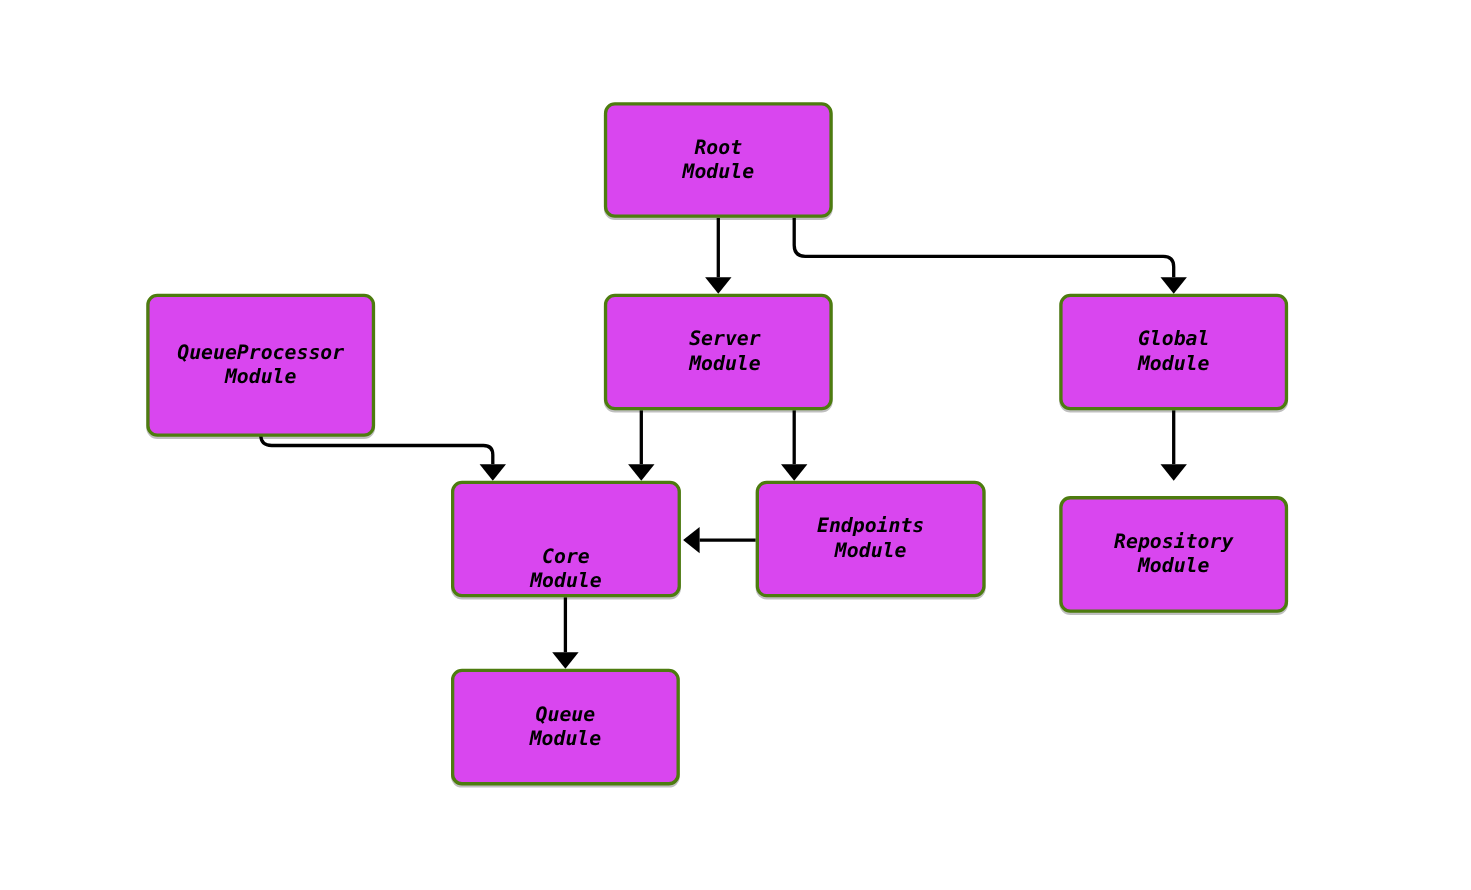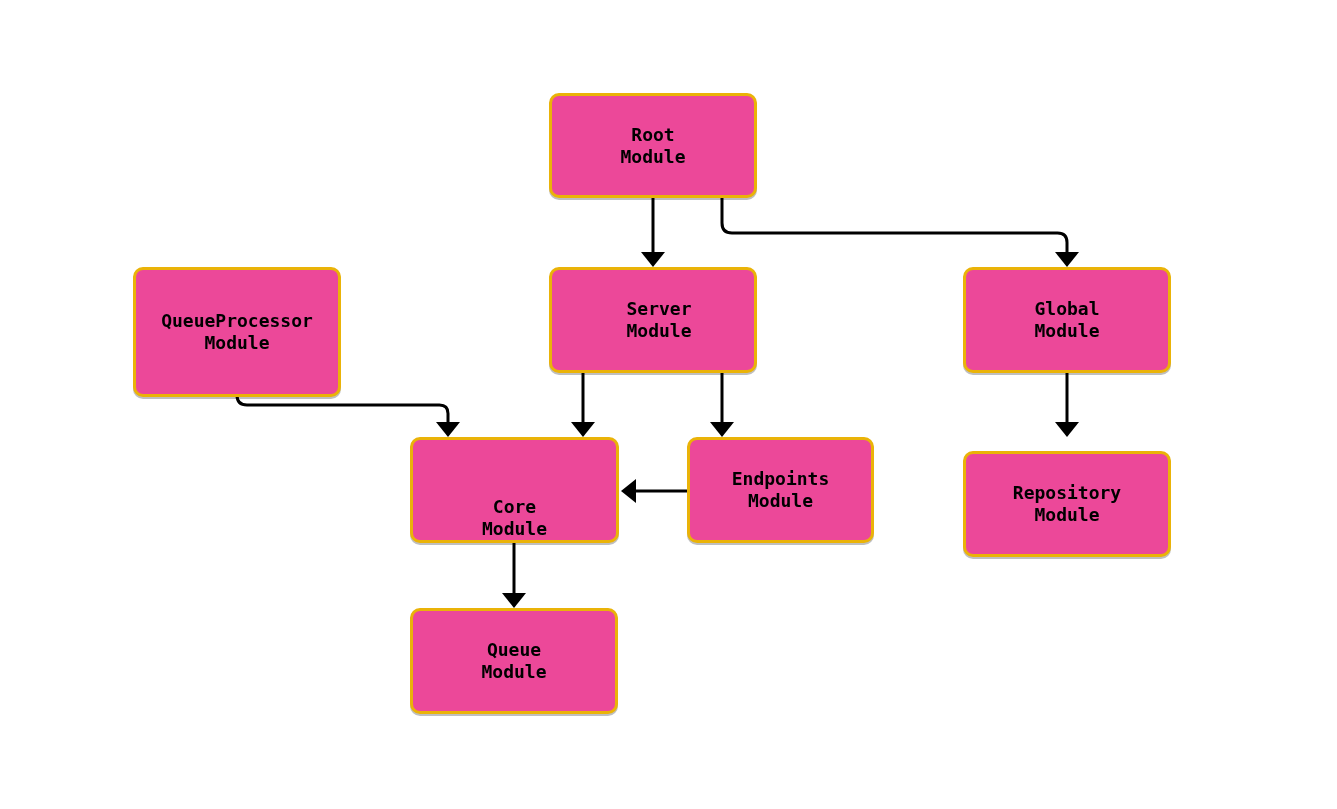--- a/index.html
+++ b/index.html
@@ -24,27 +24,28 @@
   }
   .nodes-layer {
     position: absolute;
     left: 0; top: 0;
     width: 1337px;
     height: 809px;
   }
   .node {
     position: absolute;
     box-sizing: border-box;
-    background: #ec4899;
-    border: 3px solid #eab308;
+    background: #d946ef;
+    border: 3px solid #4d7c0f;
     border-radius: 10px;
     display: flex;
     align-items: center;
     justify-content: center;
     box-shadow: 0 2px 0 rgba(0,0,0,0.25);
+    font-style: italic;
   }
   .node-label {
     font-size: 18px;
     line-height: 22px;
     font-weight: bold;
     color: #000000;
     text-align: center;
     white-space: pre-line;
   }
   .edge-line {
@@ -109,21 +110,21 @@
 Module</span>
       </div>
       <div class="node" style="left: 963px; top: 267px; width: 208px; height: 106px;">
         <span class="node-label">Global
 Module</span>
       </div>
       <div class="node" style="left: 410px; top: 437px; width: 209px; height: 106px; align-items: flex-end;">
         <span class="node-label">Core
 Module</span>
       </div>
-      <div class="node" style="left: 687px; top: 437px; width: 187px; height: 106px;">
+      <div class="node" style="left: 687px; top: 437px; width: 209px; height: 106px;">
         <span class="node-label">Endpoints
 Module</span>
       </div>
       <div class="node" style="left: 963px; top: 451px; width: 208px; height: 106px;">
         <span class="node-label">Repository
 Module</span>
       </div>
       <div class="node" style="left: 410px; top: 608px; width: 208px; height: 106px;">
         <span class="node-label">Queue
 Module</span>

